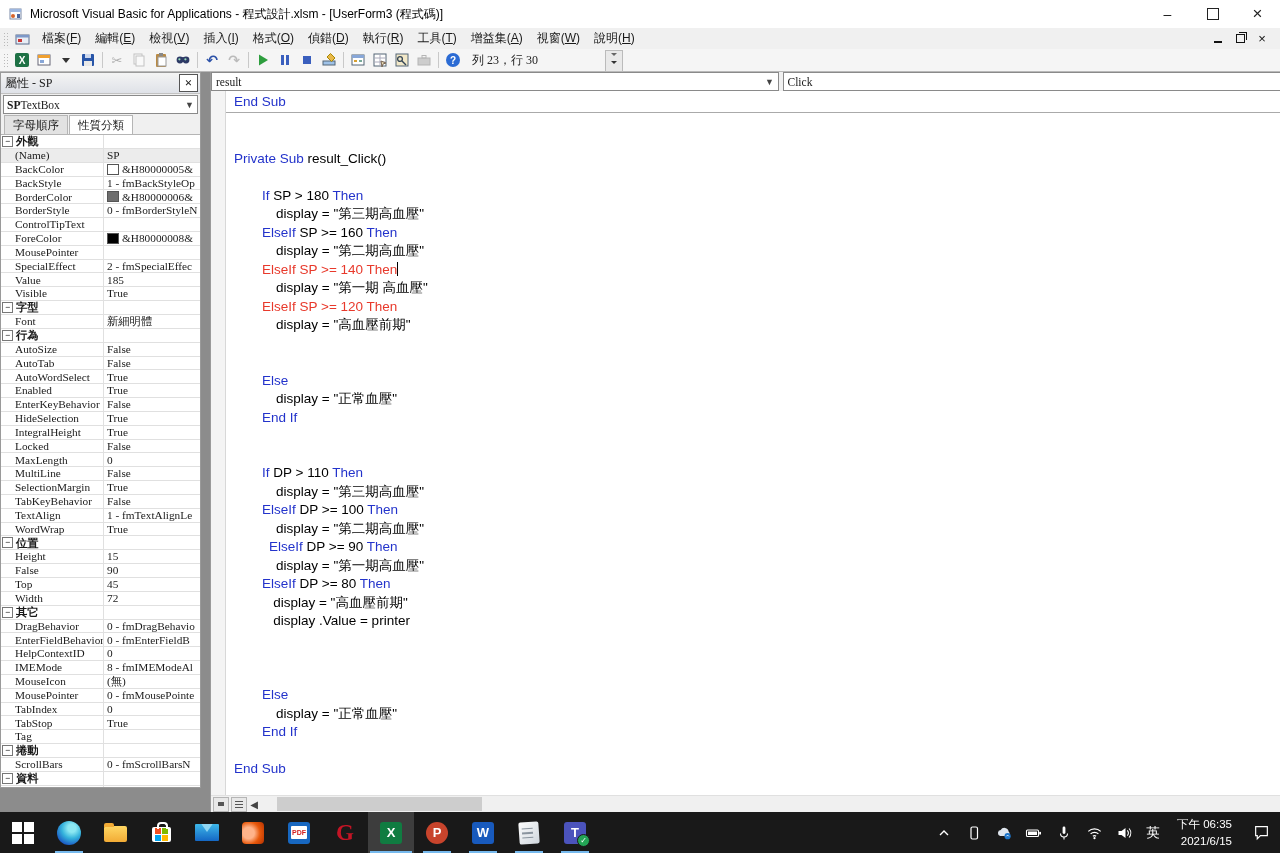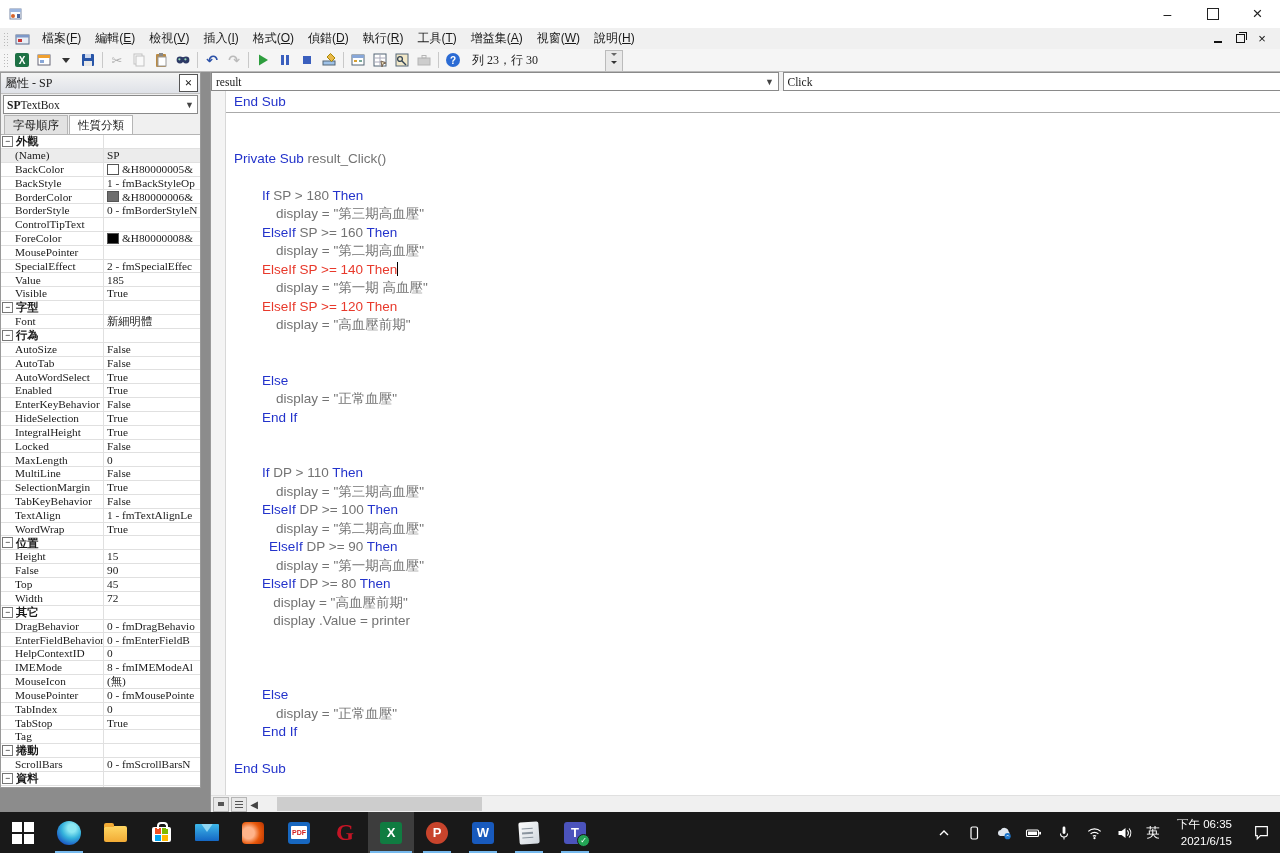--- a/index.html
+++ b/index.html
@@ -76,21 +76,21 @@
   .ccombo{flex:1;background:#fff;border:1px solid #8a8a8a;box-sizing:border-box;display:flex;
           align-items:center;font-size:11.5px;padding-left:4px}
   .ccombo .chev{margin-left:auto;width:16px;height:100%;display:flex;align-items:center;justify-content:center;color:#444;font-size:9px}
   #code-body{position:absolute;left:0;top:19px;right:18px;bottom:16px;background:#fff;overflow:hidden}
   #margin-strip{position:absolute;left:0;top:0;bottom:0;width:14px;background:#f4f4f4;border-right:1px solid #d8d8d8}
   #code-lines{position:absolute;left:15px;top:2px;right:0;bottom:0;font-size:13.5px;line-height:18.5px;
               white-space:pre;cursor:text}
   .cl{height:18.5px}
   .cl.sep{border-bottom:1px solid #aaa}
   .c-kw{color:var(--kw,#2333cb)}
-  .c-id{color:#737373}
+  .c-id{color:#000000}
   .c-err{color:var(--err,#e8392b)}
   .caret{display:inline-block;width:1px;height:14px;background:#000;vertical-align:-2px}
 
   
   #vscroll{position:absolute;right:0;top:19px;width:18px;bottom:16px;background:#f0f0f0;border-left:1px solid #e0e0e0}
   #vscroll .arr{position:absolute;left:0;width:100%;height:16px;display:flex;align-items:center;justify-content:center}
   #vthumb{position:absolute;left:1px;right:1px;top:180px;height:390px;background:#cdcdcd}
   #hscroll{position:absolute;left:0;bottom:0;right:18px;height:16px;background:#f0f0f0;border-top:1px solid #e0e0e0;display:flex;align-items:center}
   .viewbtn{width:14px;height:13px;border:1px solid #b5b5b5;background:#e8e8e8;margin-left:2px;display:flex;align-items:center;justify-content:center}
   .viewbtn i{background:#555}
@@ -145,20 +145,21 @@
 </head>
 <body>
 
 <div id="titlebar">
   <svg class="appicon" viewBox="0 0 16 16">
     <rect x="2" y="3" width="11" height="10" fill="#fdfdfd" stroke="#7a8aa8"></rect>
     <rect x="2" y="3" width="11" height="3" fill="#9db6df"></rect>
     <circle cx="5" cy="10" r="2" fill="#d8642a"></circle>
     <rect x="9" y="8" width="3" height="4" fill="#4a66a0"></rect>
   </svg>
+  <span class="ttl">Microsoft Visual Basic for Applications - 程式設計.xlsm - [UserForm3 (程式碼)]</span>
   <div id="win-controls">
     <div class="wc">–</div>
     <div class="wc">
         <span class="maxbox"></span>
       </div>
     <div class="wc" style="font-size:17px">×</div>
   </div>
 </div>
 
 <div id="menubar">

